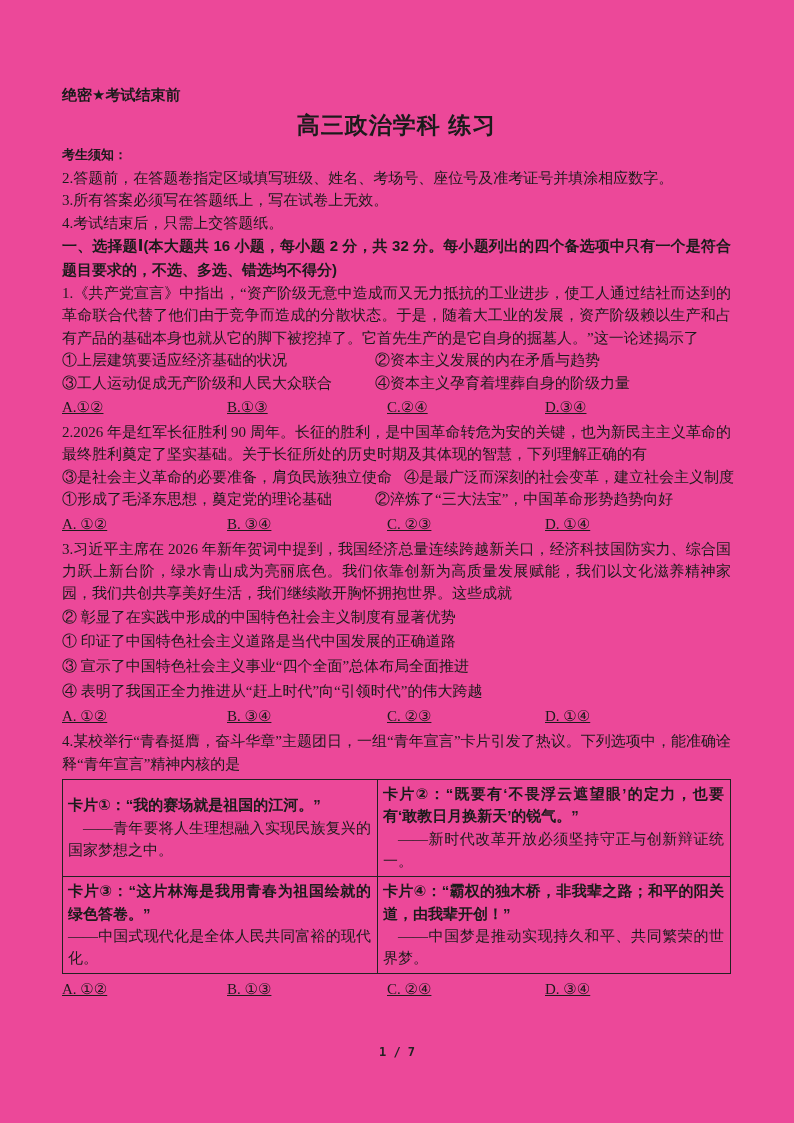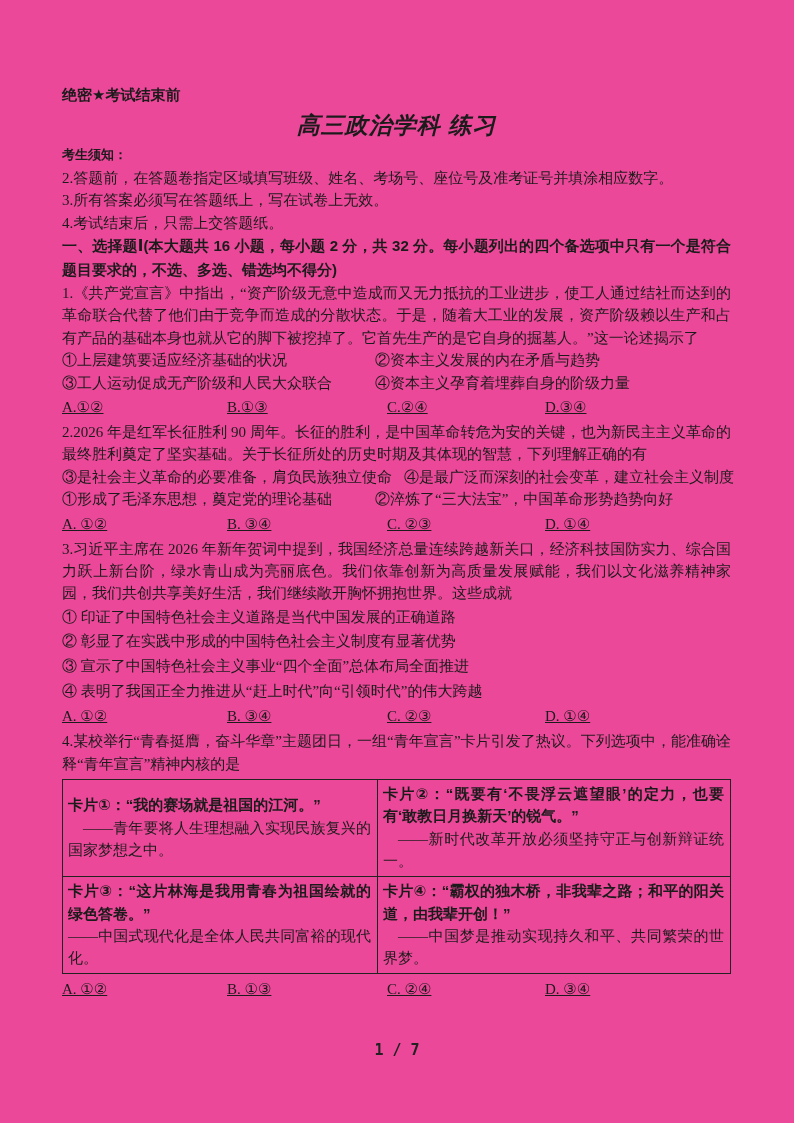--- a/index.html
+++ b/index.html
@@ -4,21 +4,21 @@
 <style>
   html,body { margin:0; padding:0; background:#ffffff; }
   .page {
     width:794px; height:1123px; box-sizing:border-box; background:#ec4899;
     padding:85px 63px 0 62px; position:relative; overflow:hidden;
     font-family:"Liberation Serif","DejaVu Serif",serif;
     font-size:15px; color:#1b1b1b;
   }
   .hei { font-family:"Liberation Sans","DejaVu Sans",sans-serif; font-weight:bold; }
   .classification { margin:0; line-height:20px; font-size:15px; }
-  .title { margin:5px 0 3px; text-align:center; font-size:23px; line-height:31px; letter-spacing:1px;font-style:italic; }
+  .title { margin:5px 0 3px; text-align:center; font-size:23px; line-height:31px; letter-spacing:1px; }
   .notice-heading { margin:0; line-height:22.5px; font-size:13px; }
   .notice p { margin:0; line-height:22.5px; }
   .section-heading { margin:1px 0 3px; text-align:center; font-size:19px; line-height:27px; letter-spacing:1px; }
   .intro { margin:0; line-height:24px; text-align:justify; font-size:15px; }
   .stem { margin:0; line-height:22.4px; text-align:justify; }
   .optrow { display:flex; line-height:22.4px; }
   .optrow .oa { flex:0 0 auto; min-width:301px; margin-right:12px; white-space:nowrap; }
   .optrow .ob { flex:0 0 auto; white-space:nowrap; }
   .optline { margin:0; line-height:24.6px; }
   .choices { display:flex; line-height:27px; margin:0; }
@@ -27,21 +27,21 @@
   .choices .cb { width:160px; }
   .choices .cc { width:158px; }
   .cards-table { width:100%; border-collapse:collapse; table-layout:fixed; margin:4px 0 2px; }
   .cards-table td { border:1.5px solid #222; vertical-align:middle; padding:3px 6px 4px 5px; line-height:22.3px; }
   .cards-table .col-left { width:303px; }
   .quote { text-align:justify; }
   .note { text-align:justify; }
   .note.ind1 { text-indent:1em; }
   .footer {
     position:absolute; left:0; bottom:64px; width:100%; text-align:center;
-    font-family:"DejaVu Sans Mono","Liberation Mono",monospace; font-weight:bold; font-size:15px; color:#222;
+    font-family:"DejaVu Sans Mono","Liberation Mono",monospace; font-weight:bold; font-size:12px; color:#222;
   }
 </style>
 </head>
 <body>
 
 <div class="page">
 
   <p class="classification hei">绝密★考试结束前</p>
 
   <h1 class="title hei">高三政治学科 练习</h1>
@@ -87,22 +87,22 @@
     <div class="choices">
       <span class="ca">A. ①②</span>
       <span class="cb">B. ③④</span>
       <span class="cc">C. ②③</span>
       <span class="cd">D. ①④</span>
     </div>
   </div>
 
   <div>
     <p class="stem">3.习近平主席在 2026 年新年贺词中提到，我国经济总量连续跨越新关口，经济科技国防实力、综合国力跃上新台阶，绿水青山成为亮丽底色。我们依靠创新为高质量发展赋能，我们以文化滋养精神家园，我们共创共享美好生活，我们继续敞开胸怀拥抱世界。这些成就</p>
+    <p class="optline">② 彰显了在实践中形成的中国特色社会主义制度有显著优势</p>
     <p class="optline">① 印证了中国特色社会主义道路是当代中国发展的正确道路</p>
-    <p class="optline">② 彰显了在实践中形成的中国特色社会主义制度有显著优势</p>
     <p class="optline">③ 宣示了中国特色社会主义事业“四个全面”总体布局全面推进</p>
     <p class="optline">④ 表明了我国正全力推进从“赶上时代”向“引领时代”的伟大跨越</p>
     <div class="choices">
       <span class="ca">A. ①②</span>
       <span class="cb">B. ③④</span>
       <span class="cc">C. ②③</span>
       <span class="cd">D. ①④</span>
     </div>
   </div>
 

